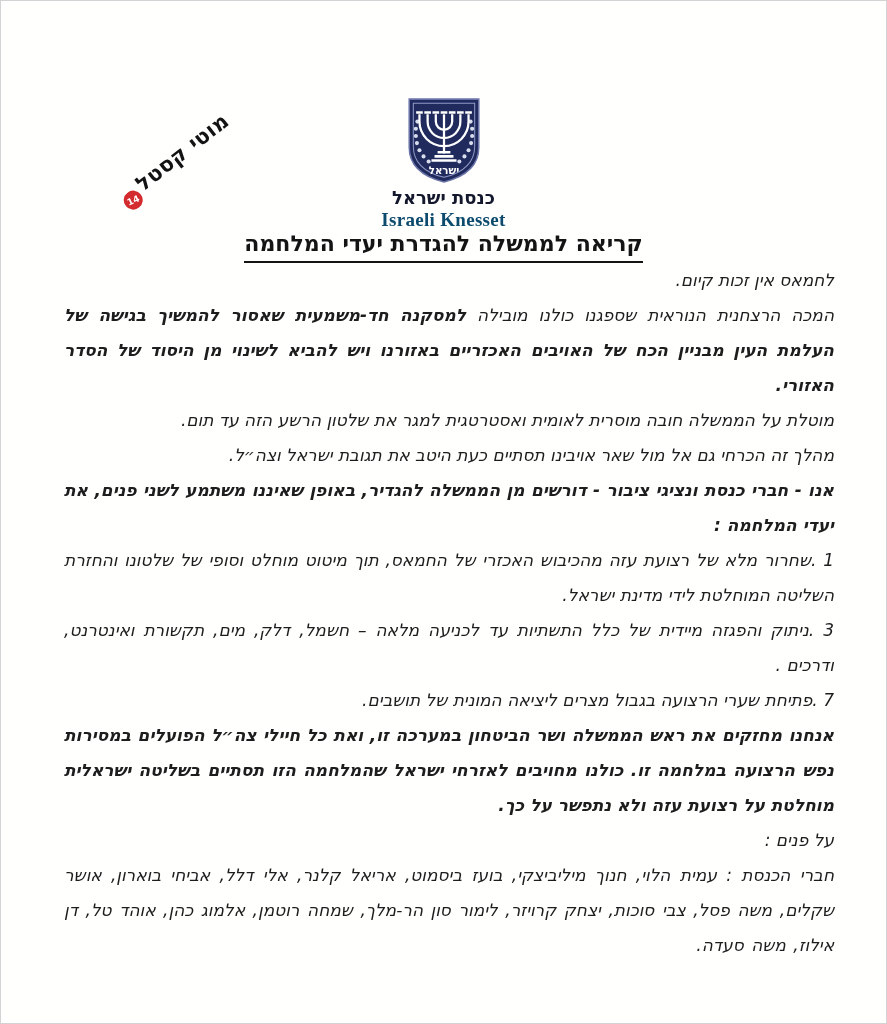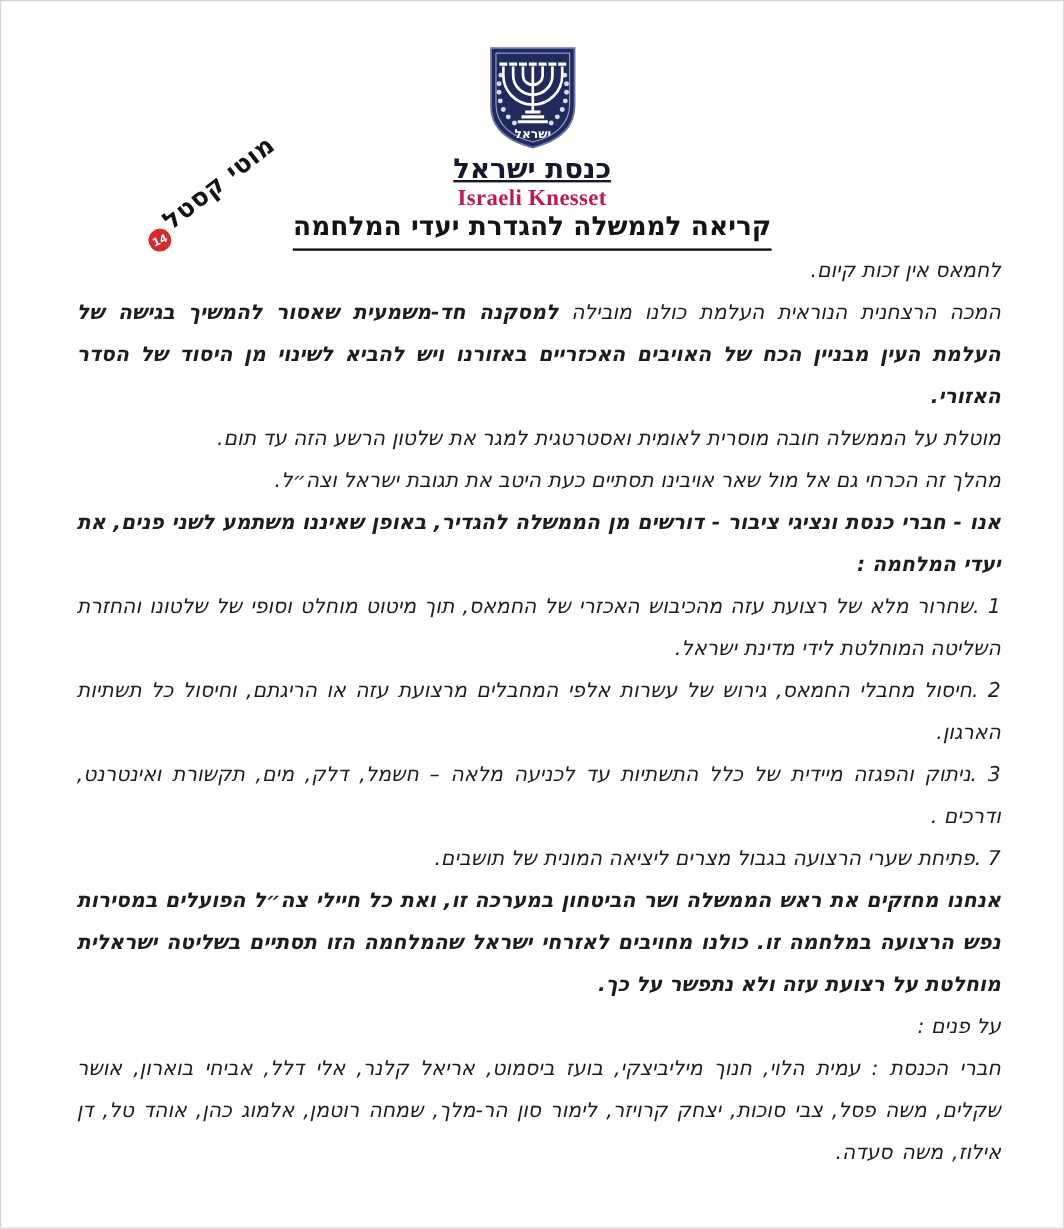--- a/index.html
+++ b/index.html
@@ -9,29 +9,29 @@
   .page {
     position: relative;
     width: 887px;
     height: 1024px;
     background: #fffffe;
     border: 1px solid #d2d3d5;
     overflow: hidden;
   }
 
   
-  .header { text-align: center; padding-top: 34px; }
+  .header { text-align: center; padding-top: 45px; margin-top: 48px; }
   .emblem { width: 84px; height: 90px; display: block; margin: 0 auto; }
   .org-he {
-    font-weight: bold; font-size: 23px; color: #14182c;
-    margin-top: 3px; direction: rtl; text-decoration: underline;
+    font-weight: bold; font-size: 18px; color: #14182c;
+    margin-top: 3px; direction: rtl;
   }
   .org-en {
     font-family: "Liberation Serif", serif;
-    font-weight: bold; font-size: 19px; color: #be185d; margin-top: 1px;
+    font-weight: bold; font-size: 19px; color: #0c4a6e; margin-top: 1px;
     letter-spacing: .3px;
   }
 
   
   .stamp {
     position: absolute; left: 106px; top: 146px;
     transform: rotate(-38deg);
     display: flex; align-items: center; direction: rtl; gap: 3px;
     pointer-events: none;
   }
@@ -121,29 +121,28 @@
   </div>
 
   <div class="title-wrap">
     <h1 class="title">קריאה לממשלה להגדרת יעדי המלחמה</h1>
   </div>
 
   <main class="doc">
 
     <p class="p1">לחמאס אין זכות קיום.</p>
 
-    <p class="p2 jst"><span>המכה הרצחנית הנוראית העלמת כולנו מובילה </span><span class="bold">למסקנה חד-משמעית שאסור להמשיך בגישה של העלמת העין מבניין הכח של האויבים האכזריים באזורנו ויש להביא לשינוי מן היסוד של הסדר האזורי.</span></p>
+    <p class="p2 jst"><span>המכה הרצחנית הנוראית שספגנו כולנו מובילה </span><span class="bold">למסקנה חד-משמעית שאסור להמשיך בגישה של העלמת העין מבניין הכח של האויבים האכזריים באזורנו ויש להביא לשינוי מן היסוד של הסדר האזורי.</span></p>
 
     <p class="p3 jst"><span>מוטלת על הממשלה חובה מוסרית לאומית ואסטרטגית למגר את שלטון הרשע הזה עד תום.</span><br>
       <span>מהלך זה הכרחי גם אל מול שאר אויבינו תסתיים כעת היטב את תגובת ישראל וצה״ל.</span></p>
 
     <p class="p4 jst">אנו - חברי כנסת ונציגי ציבור - דורשים מן הממשלה להגדיר, באופן שאיננו משתמע לשני פנים, את יעדי המלחמה :</p>
 
     <p class="item-1 jst">1 .שחרור מלא של רצועת עזה מהכיבוש האכזרי של החמאס, תוך מיטוט מוחלט וסופי של שלטונו והחזרת השליטה המוחלטת לידי מדינת ישראל.</p>
-    <p class="item-2 jst">2 .חיסול מחבלי החמאס, גירוש של עשרות אלפי המחבלים מרצועת עזה או הריגתם, וחיסול כל תשתיות הארגון.</p>
     <p class="item-3 jst">3 .ניתוק והפגזה מיידית של כלל התשתיות עד לכניעה מלאה – חשמל, דלק, מים, תקשורת ואינטרנט, ודרכים .</p>
     <p class="item-4">7 .פתיחת שערי הרצועה בגבול מצרים ליציאה המונית של תושבים.</p>
 
     <p class="p5 jst">אנחנו מחזקים את ראש הממשלה ושר הביטחון במערכה זו, ואת כל חיילי צה״ל הפועלים במסירות נפש הרצועה במלחמה זו. כולנו מחויבים לאזרחי ישראל שהמלחמה הזו תסתיים בשליטה ישראלית מוחלטת על רצועת עזה ולא נתפשר על כך.</p>
 
     <p class="signoff">על פנים :</p>
 
     <p class="signatories jst">חברי הכנסת : עמית הלוי, חנוך מיליביצקי, בועז ביסמוט, אריאל קלנר, אלי דלל, אביחי בוארון, אושר שקלים, משה פסל, צבי סוכות, יצחק קרויזר, לימור סון הר-מלך, שמחה רוטמן, אלמוג כהן, אוהד טל, דן אילוז, משה סעדה.</p>
 
   </main>

